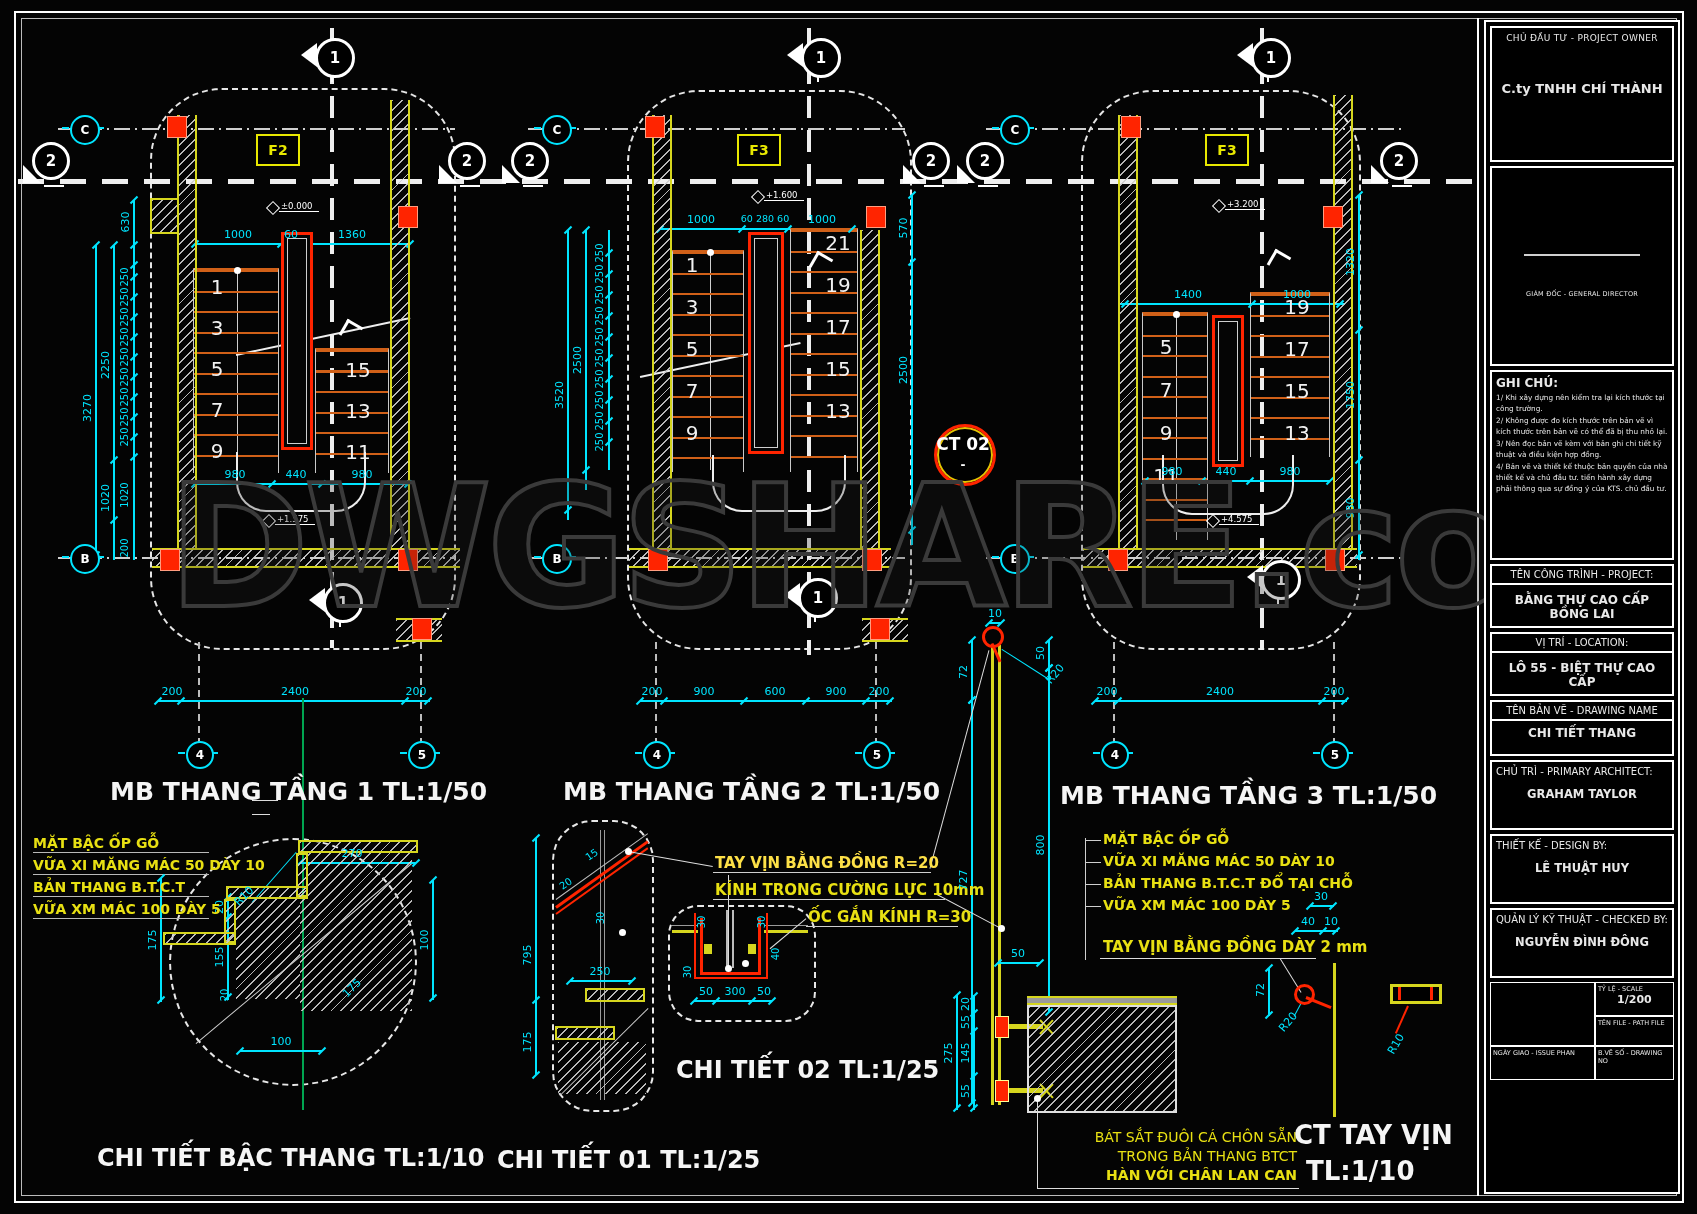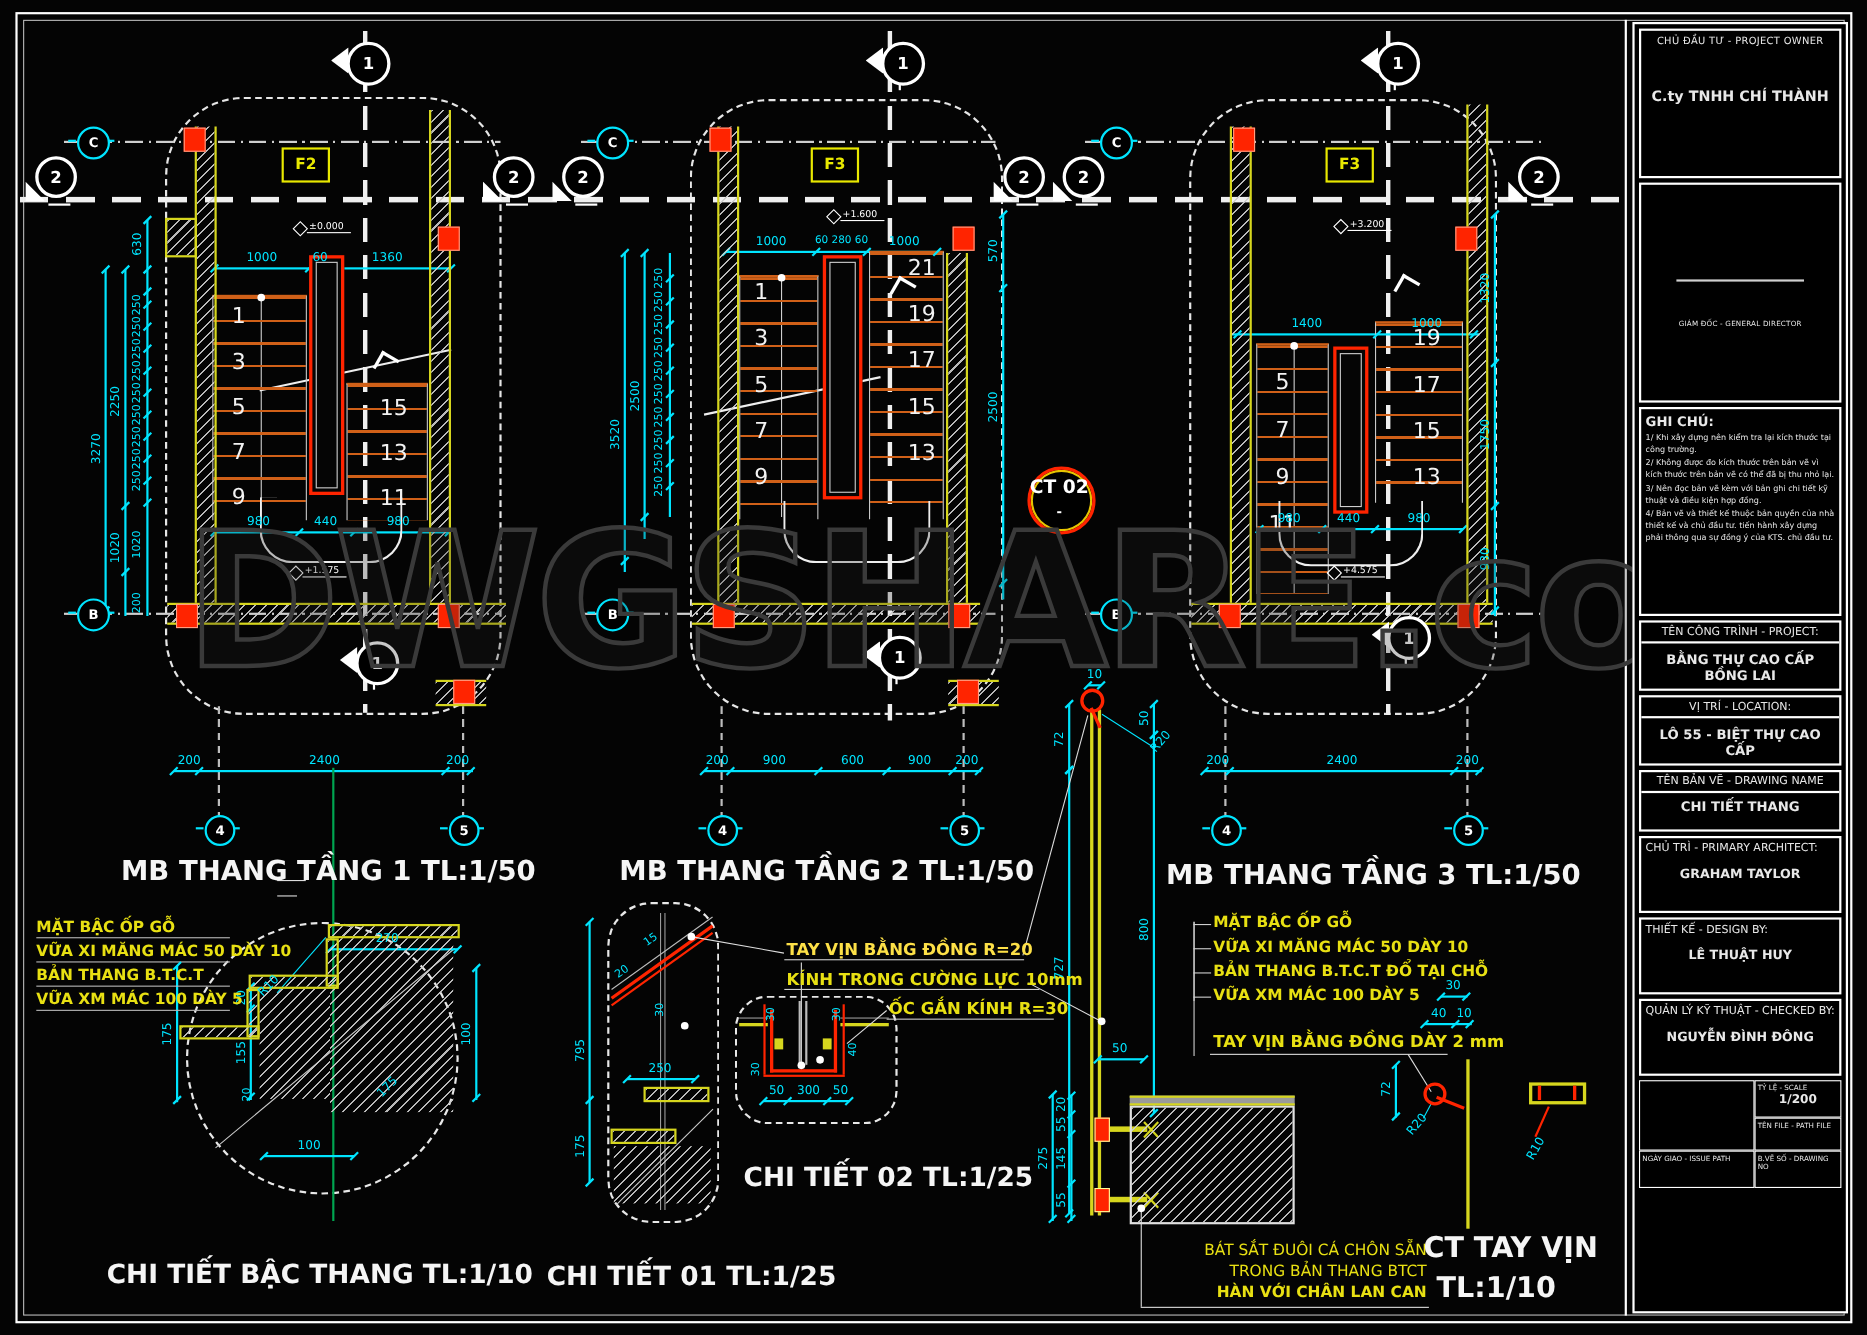--- a/index.html
+++ b/index.html
@@ -643,21 +643,21 @@
     <div class="grid">
       <div class="cell">
         <div class="clbl">TỶ LỆ - SCALE</div>
         <div class="cval">1/200</div>
       </div>
       <div class="cell" style="grid-row:1/3;"></div>
       <div class="cell">
         <div class="clbl">TÊN FILE - PATH FILE</div>
       </div>
       <div class="cell">
-        <div class="clbl">NGÀY GIAO - ISSUE PATH</div>
+        <div class="clbl">NGÀY GIAO - ISSUE PHAN</div>
       </div>
       <div class="cell">
         <div class="clbl">B.VẼ SỐ - DRAWING NO</div>
 
       </div>
     </div>
   </div>
 </div>
 
 </body></html>

